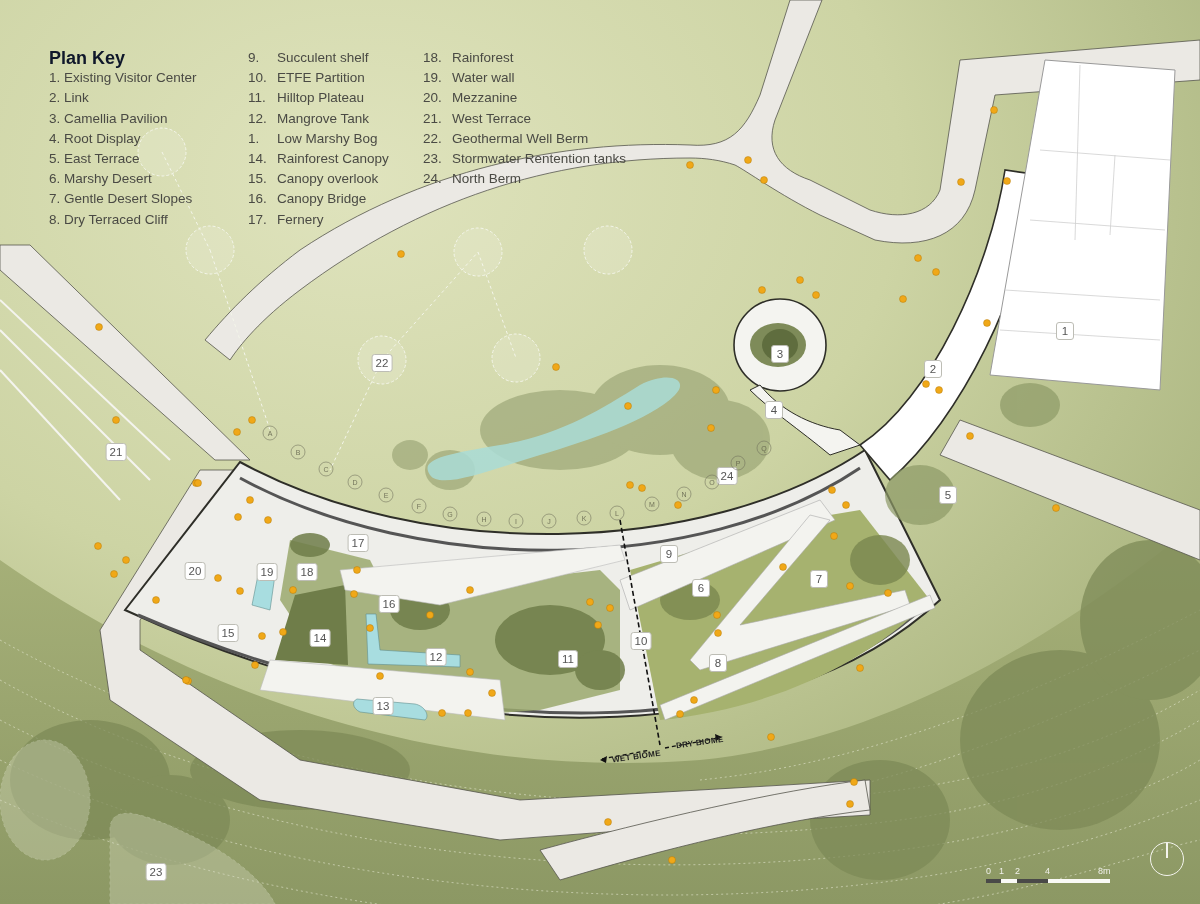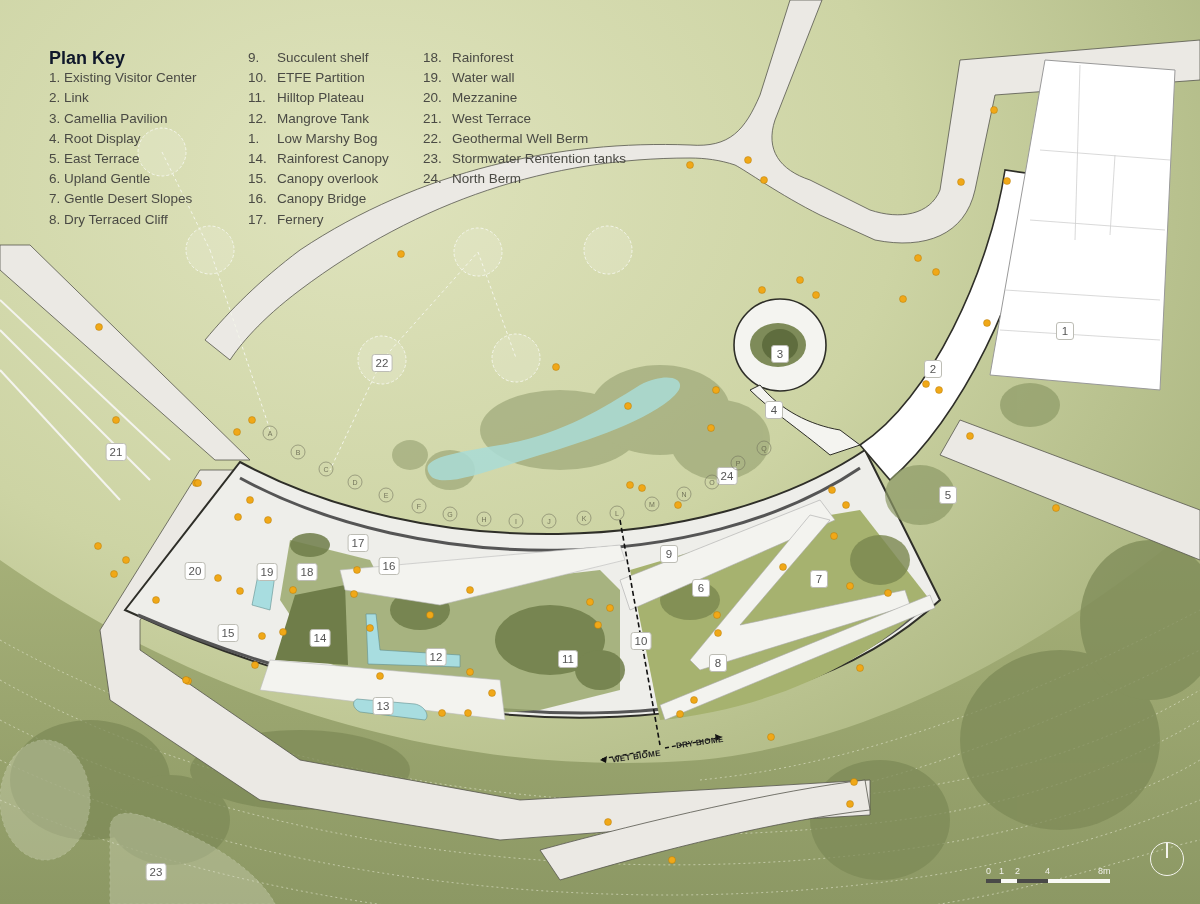--- a/index.html
+++ b/index.html
@@ -284,21 +284,21 @@
 </svg>
 
 <div class="legend">
   <div class="legend-col col1" style="left:0;">
     <div class="legend-title">Plan Key</div>
     <div class="row"><span class="num">1.</span>&nbsp;<span>Existing Visitor Center</span></div>
     <div class="row"><span class="num">2.</span>&nbsp;<span>Link</span></div>
     <div class="row"><span class="num">3.</span>&nbsp;<span>Camellia Pavilion</span></div>
     <div class="row"><span class="num">4.</span>&nbsp;<span>Root Display</span></div>
     <div class="row"><span class="num">5.</span>&nbsp;<span>East Terrace</span></div>
-    <div class="row"><span class="num">6.</span>&nbsp;<span>Upland Gentle</span></div>
+    <div class="row"><span class="num">6.</span>&nbsp;<span>Marshy Desert</span></div>
     <div class="row"><span class="num">7.</span>&nbsp;<span>Gentle Desert Slopes</span></div>
     <div class="row"><span class="num">8.</span>&nbsp;<span>Dry Terraced Cliff</span></div>
   </div>
   <div class="legend-col col2" style="left:199px;">
     <div class="row">
         <span class="num">9.</span>
         <span>Succulent shelf</span>
       </div>
     <div class="row">
         <span class="num">10.</span>
@@ -374,21 +374,21 @@
     <div class="tag" style="left: 701px; top: 588px;">6</div>
     <div class="tag" style="left: 819px; top: 579px;">7</div>
     <div class="tag" style="left: 718px; top: 663px;">8</div>
     <div class="tag" style="left: 669px; top: 554px;">9</div>
     <div class="tag" style="left: 641px; top: 641px;">10</div>
     <div class="tag" style="left: 568px; top: 659px;">11</div>
     <div class="tag" style="left: 436px; top: 657px;">12</div>
     <div class="tag" style="left: 383px; top: 706px;">13</div>
     <div class="tag" style="left: 320px; top: 638px;">14</div>
     <div class="tag" style="left: 228px; top: 633px;">15</div>
-    <div class="tag" style="left: 389px; top: 566px;">16</div>
+    <div class="tag" style="left: 389px; top: 604px;">16</div>
     <div class="tag" style="left: 358px; top: 543px;">17</div>
     <div class="tag" style="left: 307px; top: 572px;">18</div>
     <div class="tag" style="left: 267px; top: 572px;">19</div>
     <div class="tag" style="left: 195px; top: 571px;">20</div>
     <div class="tag" style="left: 116px; top: 452px;">21</div>
     <div class="tag" style="left: 382px; top: 363px;">22</div>
     <div class="tag" style="left: 156px; top: 872px;">23</div>
     <div class="tag" style="left: 727px; top: 476px;">24</div>
   </div>
 

